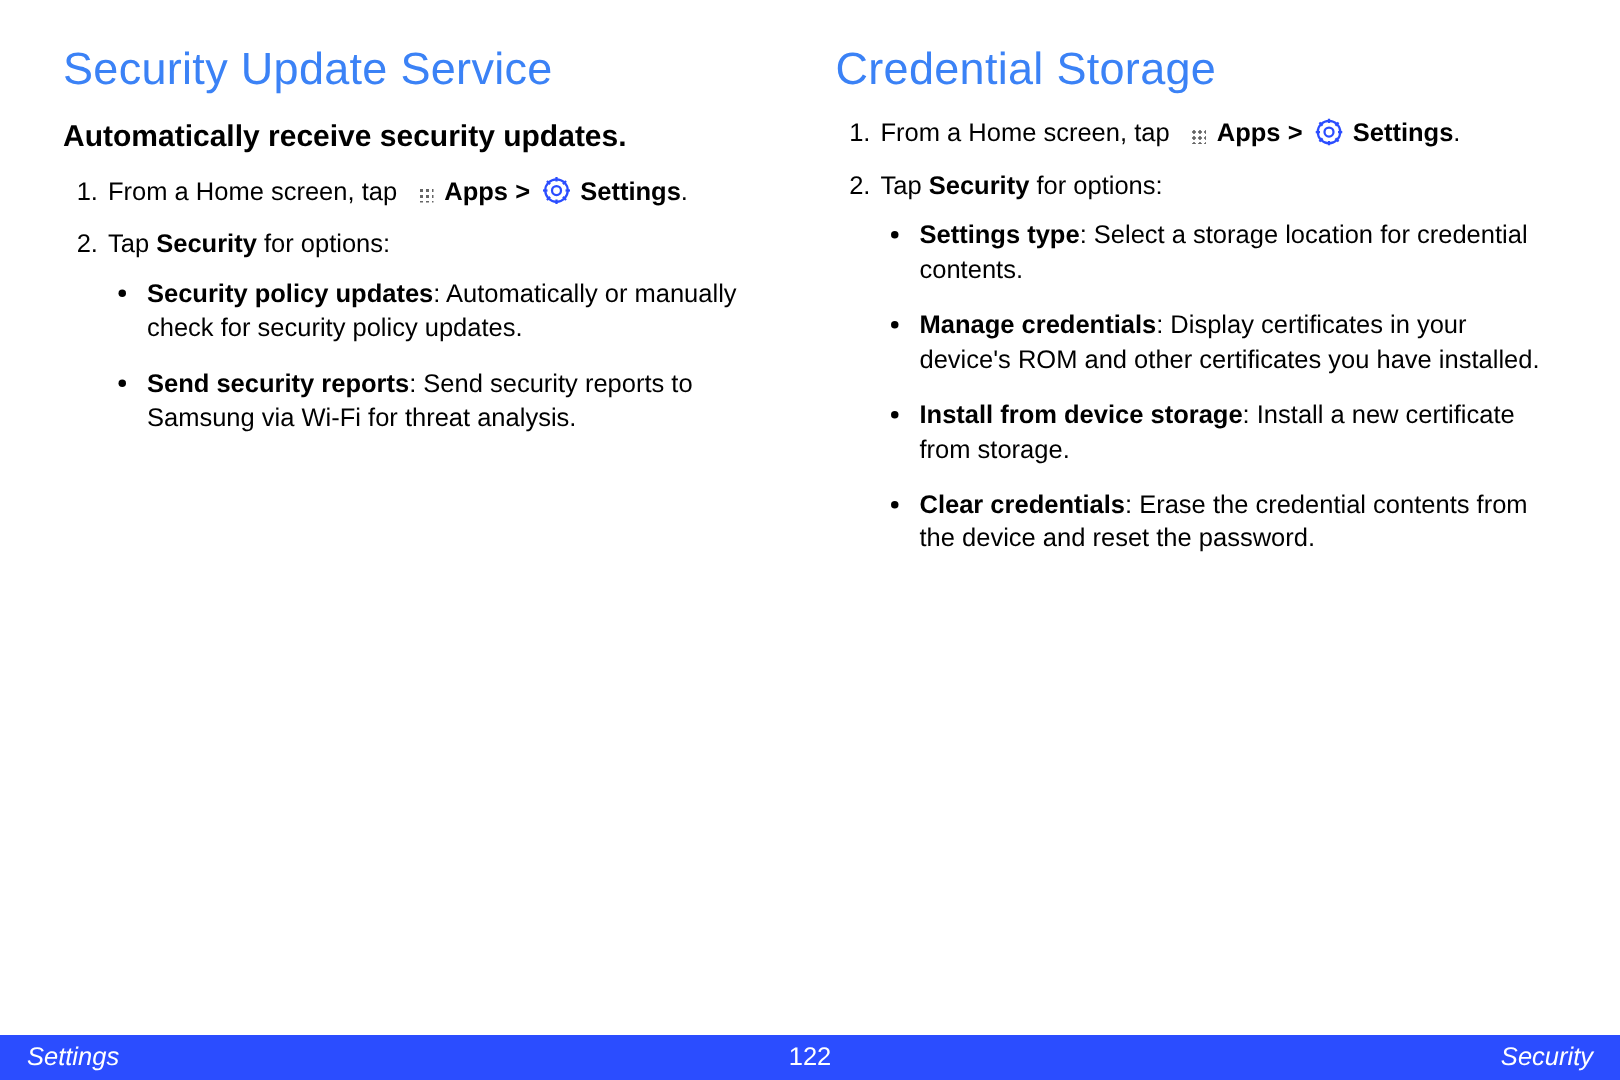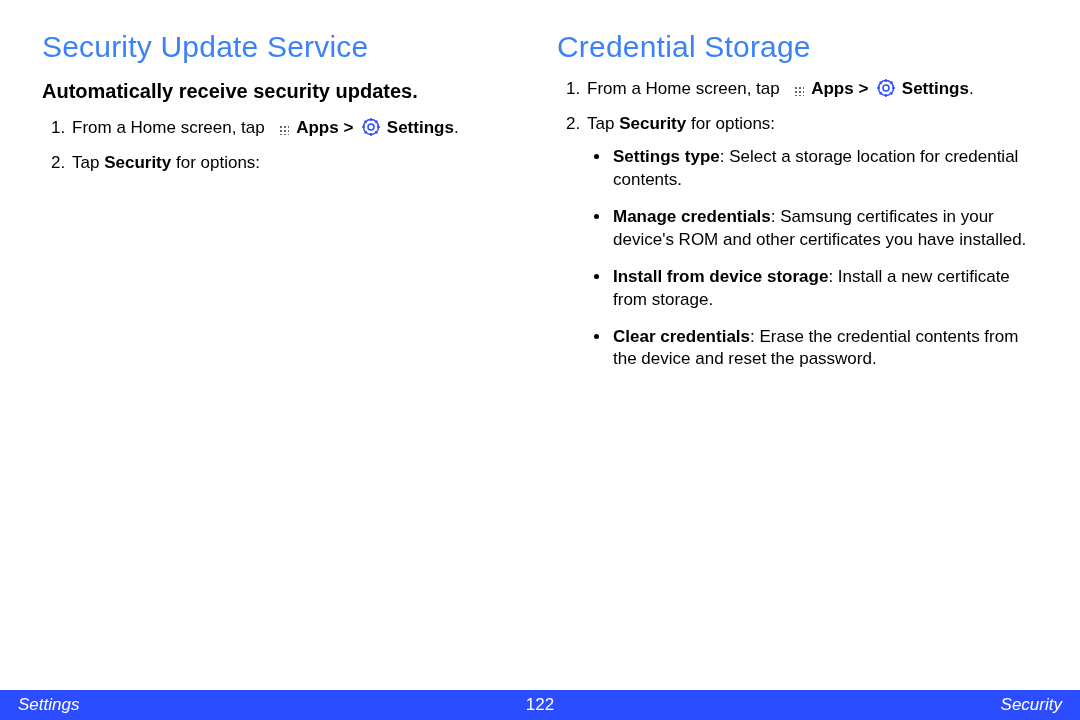--- a/index.html
+++ b/index.html
@@ -70,20 +70,24 @@
                   <line x1="3.5" y1="3.5" x2="6.3" y2="6.3"></line>
                   <line x1="17.7" y1="17.7" x2="20.5" y2="20.5"></line>
                   <line x1="3.5" y1="20.5" x2="6.3" y2="17.7"></line>
                   <line x1="17.7" y1="6.3" x2="20.5" y2="3.5"></line>
                 </g>
               </svg></span>
           <span class="b">Settings</span><span>.</span>
         </li>
         <li>
           <span>Tap </span><span class="b">Security</span><span> for options:</span>
+          <ul>
+            <li><span class="b">Security policy updates</span><span>: Automatically or manually check for security policy updates.</span></li>
+            <li><span class="b">Send security reports</span><span>: Send security reports to Samsung via Wi-Fi for threat analysis.</span></li>
+          </ul>
         </li>
       </ol>
     </div>
 
     <div class="col">
       <h2>Credential Storage</h2>
       <ol>
         <li>
           <span>From a Home screen, tap </span><span class="icon-apps"></span>
           <span class="b">Apps</span><span class="b"> &gt; </span><span class="icon-settings"><svg viewBox="0 0 24 24">
@@ -99,21 +103,21 @@
                   <line x1="3.5" y1="20.5" x2="6.3" y2="17.7"></line>
                   <line x1="17.7" y1="6.3" x2="20.5" y2="3.5"></line>
                 </g>
               </svg></span>
           <span class="b">Settings</span><span>.</span>
         </li>
         <li>
           <span>Tap </span><span class="b">Security</span><span> for options:</span>
           <ul>
             <li><span class="b">Settings type</span><span>: Select a storage location for credential contents.</span></li>
-            <li><span class="b">Manage credentials</span><span>: Samsung certificates in your device's ROM and other certificates you have installed.</span></li>
+            <li><span class="b">Manage credentials</span><span>: Display certificates in your device's ROM and other certificates you have installed.</span></li>
             <li><span class="b">Install from device storage</span><span>: Install a new certificate from storage.</span></li>
             <li><span class="b">Clear credentials</span><span>: Erase the credential contents from the device and reset the password.</span></li>
           </ul>
         </li>
       </ol>
     </div>
 
   </div>
 
   <div class="footer">

